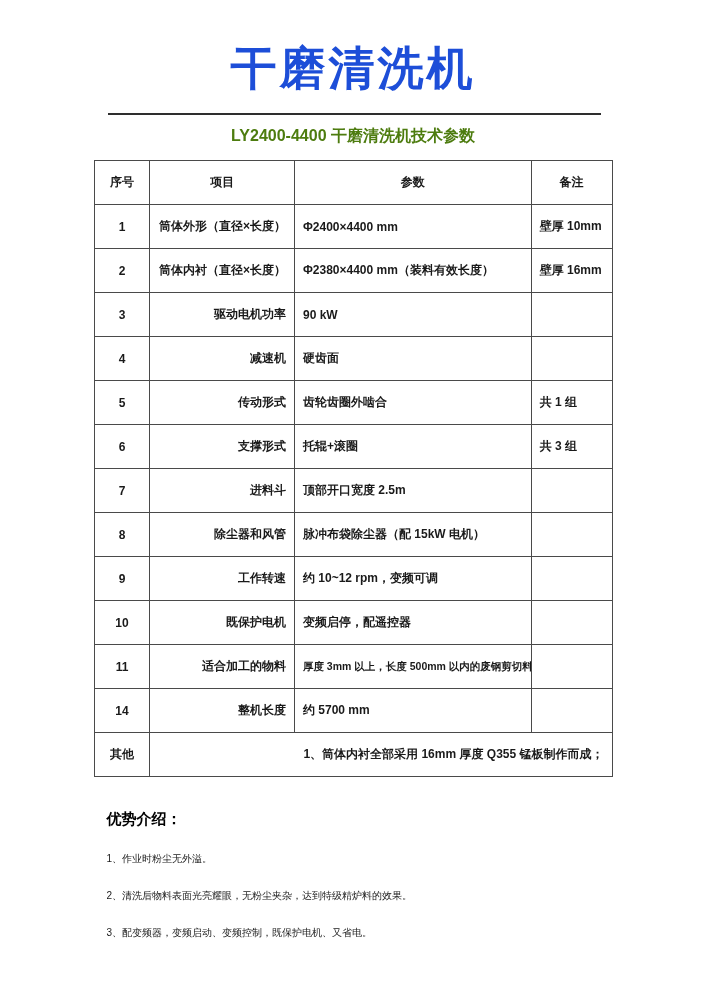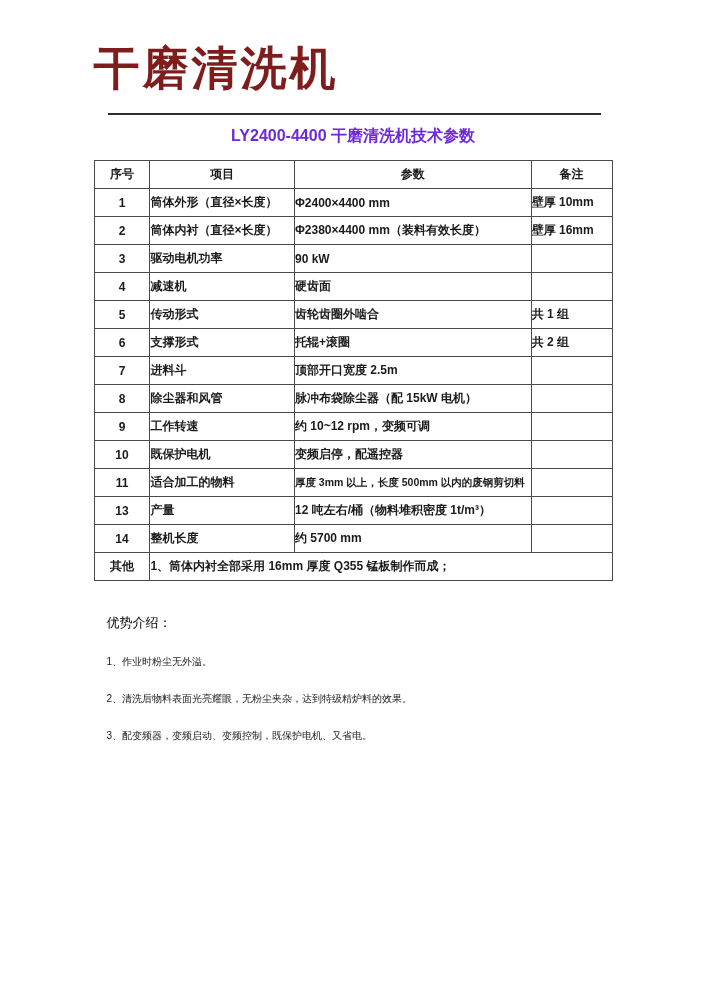--- a/index.html
+++ b/index.html
@@ -12,65 +12,65 @@
     height: 1000px;
     font-family: "Liberation Sans", sans-serif;
     color: #141414;
     overflow: hidden;
   }
   .content {
     width: 519px;
     margin: 0 auto;
   }
   .doc-title {
-    text-align: left;
+    text-align: center;
     font-size: 46px;
     font-weight: 900;
     letter-spacing: 3px;
     margin: 38px 0 0 0;
-    color: #7f1d1d;
+    color: #1d4ed8;
   }
   .title-divider {
     height: 2px;
     background: #2e2e2e;
     margin: 13px 12px 0 14px;
   }
   .table-caption {
     text-align: center;
     font-size: 16px;
     font-weight: 700;
     margin-top: 11px;
-    color: #6d28d9;
+    color: #4d7c0f;
   }
   table.spec {
     width: 100%;
     border-collapse: collapse;
     table-layout: fixed;
     margin-top: 13px;
   }
   table.spec th, table.spec td {
     border: 1px solid #4a4a4a;
     font-size: 12px;
     height: 27px;
     font-weight: 600;
     color: #1a1a1a;
-    padding: 0;
+    padding: 8px;
     overflow: hidden;
     white-space: nowrap;
   }
   table.spec th { text-align: center; }
   td.c-no { text-align: center; font-weight: 400; }
   td.c-no.bold { font-weight: 600; }
-  td.c-item { padding-left: 10px; }
+  td.c-item { padding-left: 10px; text-align: right; }
   td.c-param { padding-left: 10px; }
   td.c-param.small { font-size: 10.5px; }
   td.c-note { padding-left: 4px; margin-top: 29px; }
   .adv-heading {
-    font-size: 13px;
-    font-weight: 400;
+    font-size: 15px;
+    font-weight: 700;
     margin: 33px 0 0 0;
     padding-left: 13px;
     color: #000;
   }
   .adv-item {
     font-size: 10px;
     font-weight: 500;
     margin: 23px 0 0 0;
     padding-left: 13px;
     color: #1a1a1a;
@@ -131,21 +131,21 @@
         <tr>
     <td class="c-no">5</td>
     <td class="c-item">传动形式</td>
     <td class="c-param">齿轮齿圈外啮合</td>
     <td class="c-note">共 1 组</td>
   </tr>
         <tr>
     <td class="c-no">6</td>
     <td class="c-item">支撑形式</td>
     <td class="c-param">托辊+滚圈</td>
-    <td class="c-note">共 2 组</td>
+    <td class="c-note">共 3 组</td>
   </tr>
         <tr>
     <td class="c-no">7</td>
     <td class="c-item">进料斗</td>
     <td class="c-param">顶部开口宽度 2.5m</td>
     <td class="c-note"></td>
   </tr>
         <tr>
     <td class="c-no">8</td>
     <td class="c-item">除尘器和风管</td>
@@ -164,26 +164,20 @@
     <td class="c-param">变频启停，配遥控器</td>
     <td class="c-note"></td>
   </tr>
         <tr>
     <td class="c-no">11</td>
     <td class="c-item">适合加工的物料</td>
     <td class="c-param small">厚度 3mm 以上，长度 500mm 以内的废钢剪切料</td>
     <td class="c-note"></td>
   </tr>
         <tr>
-    <td class="c-no">13</td>
-    <td class="c-item">产量</td>
-    <td class="c-param">12 吨左右/桶（物料堆积密度 1t/m³）</td>
-    <td class="c-note"></td>
-  </tr>
-        <tr>
     <td class="c-no">14</td>
     <td class="c-item">整机长度</td>
     <td class="c-param">约 5700 mm</td>
     <td class="c-note"></td>
   </tr>
       </tbody>
     <tfoot>
       <tr>
         <td class="c-no bold">其他</td>
         <td class="c-item" colspan="3">1、筒体内衬全部采用 16mm 厚度 Q355 锰板制作而成；</td>

